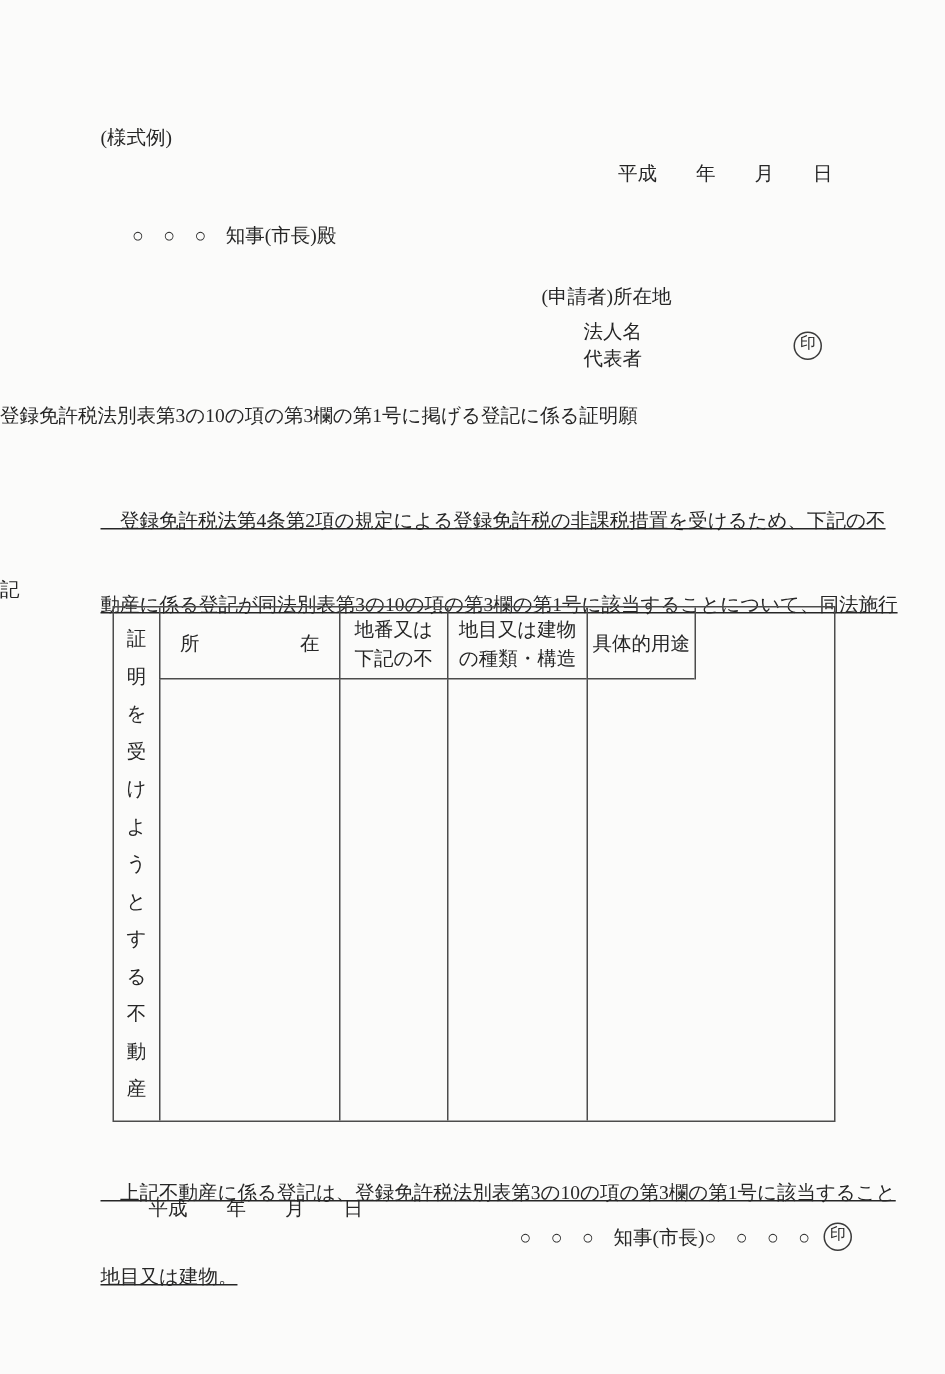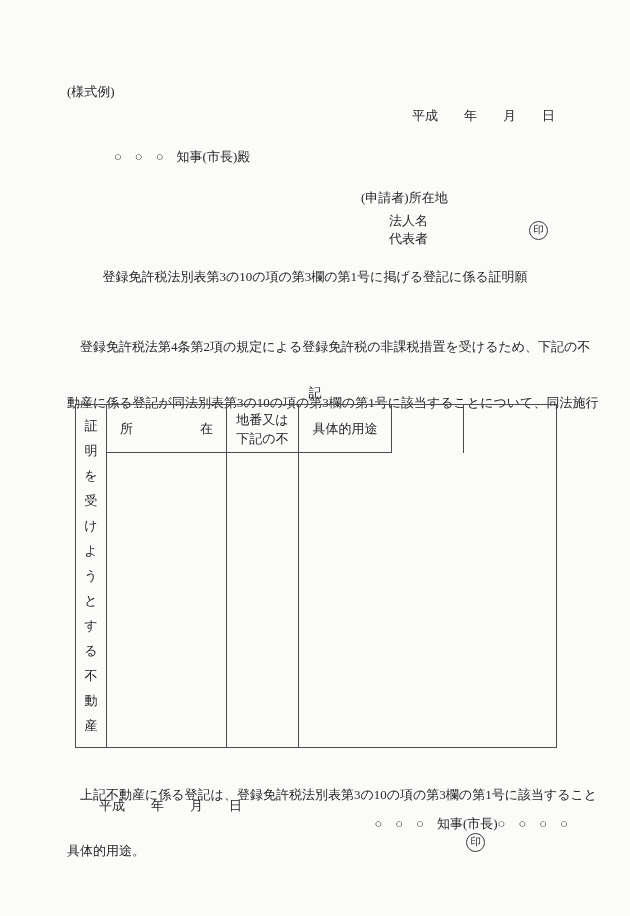--- a/index.html
+++ b/index.html
@@ -5,22 +5,22 @@
   * { margin:0; padding:0; box-sizing:border-box; }
   html,body { width:630px; }
   body { background:#fbfbfa; }
   .page {
     position:relative; width:630px; height:916px;
     background:#fbfbfa; color:#262626;
     font-family:"Liberation Serif","DejaVu Serif",serif;
     font-size:13px;
   }
   .abs { position:absolute; white-space:pre; }
-  .center { left:0; right:0; text-align:center; }
-  .lines div { height:24px; line-height:24px; }
+  .center { left:0; right:0; }
+  .lines div { height:24px; line-height:24px;text-decoration:underline; }
   .seal {
     display:flex; align-items:center; justify-content:center;
     width:19px; height:19px; border:1px solid #3a3a3a; border-radius:50%;
     font-size:10.5px; line-height:1; flex:0 0 auto;
   }
   
   .rtable {
     position:absolute; left:75px; top:404px;
     display:grid;
     grid-template-columns:30px 120px 72px 93px 72px auto;
@@ -33,33 +33,33 @@
     border-bottom:1px solid #4c4c4c;
     display:flex; flex-direction:column; align-items:center; justify-content:center;
     line-height:19px; white-space:pre;
   }
   .cell.hdr.shozai { flex-direction:row; justify-content:space-between; padding:0 13px; }
   .stub {
     grid-row:1 / 3; border-left:none;
     display:flex; flex-direction:column; align-items:center; justify-content:space-around;
     padding:8px 0;
   }
-  .sig { display:flex; align-items:center;flex-direction:column; }
+  .sig { display:flex; align-items:center; }
   .sig .seal { margin-left:9px; }
 </style>
 </head>
 <body>
 
 <div class="page">
 
   <div class="abs" style="left:67px; top:83px;">(様式例)</div>
 
   <div class="abs" style="left:412px; top:107px;">平成　　年　　月　　日</div>
 
-  <div class="abs" style="left:114px; top:148px;">○　○　○　知事(市長)殿</div>
+  <div class="abs" style="left:88px; top:148px;">○　○　○　知事(市長)殿</div>
 
   <div class="abs" style="left:361px; top:189px;">(申請者)所在地</div>
   <div class="abs" style="left:389px; top:212px;font-family:Liberation Mono, monospace;">法人名</div>
   <div class="abs" style="left:389px; top:230px;text-align:right;">代表者</div>
 
   <div class="abs seal" style="left:529px; top:221px;">
     <span>印</span>
   </div>
 
   <div class="abs center" style="top:268px;">登録免許税法別表第3の10の項の第3欄の第1号に掲げる登記に係る証明願</div>
@@ -90,33 +90,37 @@
 
     <div class="cell hdr shozai">
       <span>所</span>
       <span>在</span>
     </div>
     <div class="cell hdr">
       <div>地番又は</div>
       <div>下記の不</div>
     </div>
     <div class="cell hdr">
+      <div>地目又は建物</div>
+      <div>の種類・構造</div>
+    </div>
+    <div class="cell hdr">
       <div>具体的用途</div>
     </div>
 
     <div class="cell"></div>
     <div class="cell"></div>
     <div class="cell"></div>
     <div class="cell"></div>
     <div class="cell"></div>
   </div>
 
   <div class="abs lines" style="left:67px; top:751px;">
     <div>　上記不動産に係る登記は、登録免許税法別表第3の10の項の第3欄の第1号に該当すること</div>
-    <div>具体的用途。</div>
+    <div>地目又は建物。</div>
   </div>
 
   <div class="abs" style="left:99px; top:797px;">平成　　年　　月　　日</div>
 
   <div class="abs sig" style="right:62px; top:815px;">
     <span style="white-space:pre;">○　○　○　知事(市長)○　○　○　○</span>
     <span class="seal">
       <span>印</span>
     </span>
   </div>

